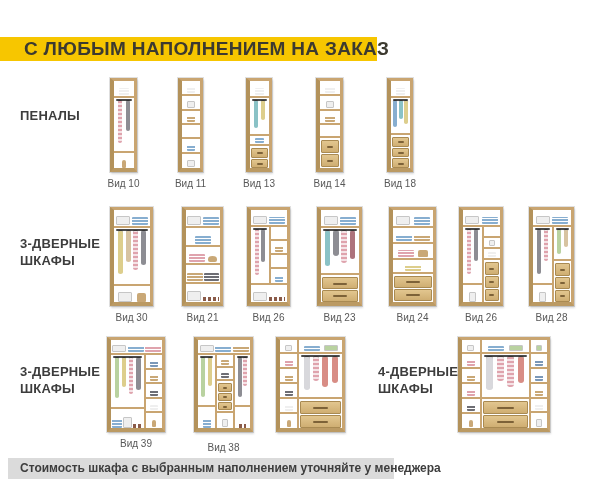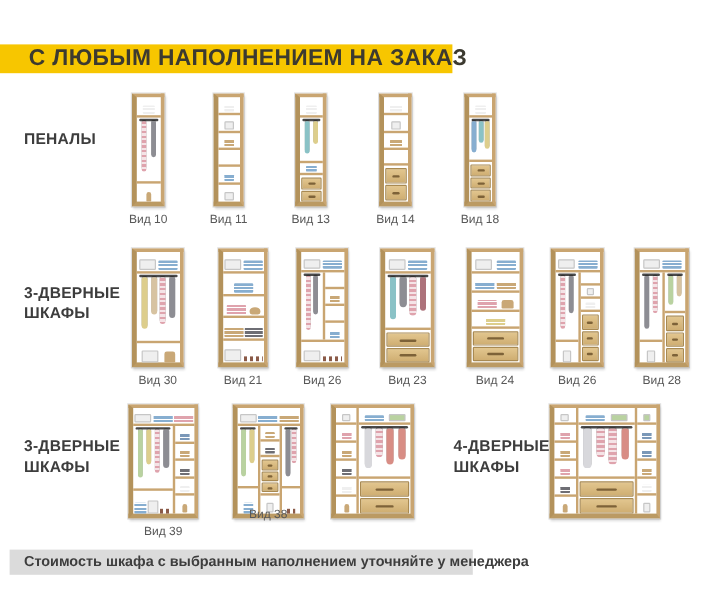--- a/index.html
+++ b/index.html
@@ -501,21 +501,21 @@
                   <div class="garment" style="background: repeating-linear-gradient(0deg, rgb(223, 163, 173) 0px, rgb(223, 163, 173) 2px, rgba(255, 255, 255, 0.7) 2px, rgba(255, 255, 255, 0.7) 4px) rgb(223, 163, 173); height: 62%;"></div>
                 </div>
               </div>
               <div class="part shelf" style="height: 30%;">
                 <div class="item shoes"></div>
               </div>
             </div>
           </div>
         </div>
       </div>
-      <div class="vlabel" style="left: 223.5px; top: 424px;">Вид 38</div>
+      <div class="vlabel" style="left: 223.5px; top: 442px;">Вид 38</div>
       <div class="wardrobe" style="left: 276px; top: 337px; width: 69px; height: 95px;">
         <div class="winner">
           <div class="part split" style="height: 100%;">
             <div class="col" style="width: 28%;">
               <div class="part shelf" style="height: 16%;">
                 <div class="item box" style="background: rgb(239, 239, 239);"></div>
               </div>
               <div class="part shelf" style="height: 17%;">
                 <div class="item fold" style="background: repeating-linear-gradient(0deg, rgb(223, 163, 173) 0px, rgb(223, 163, 173) 2px, rgb(255, 255, 255) 2px, rgb(255, 255, 255) 3px);"></div>
               </div>

